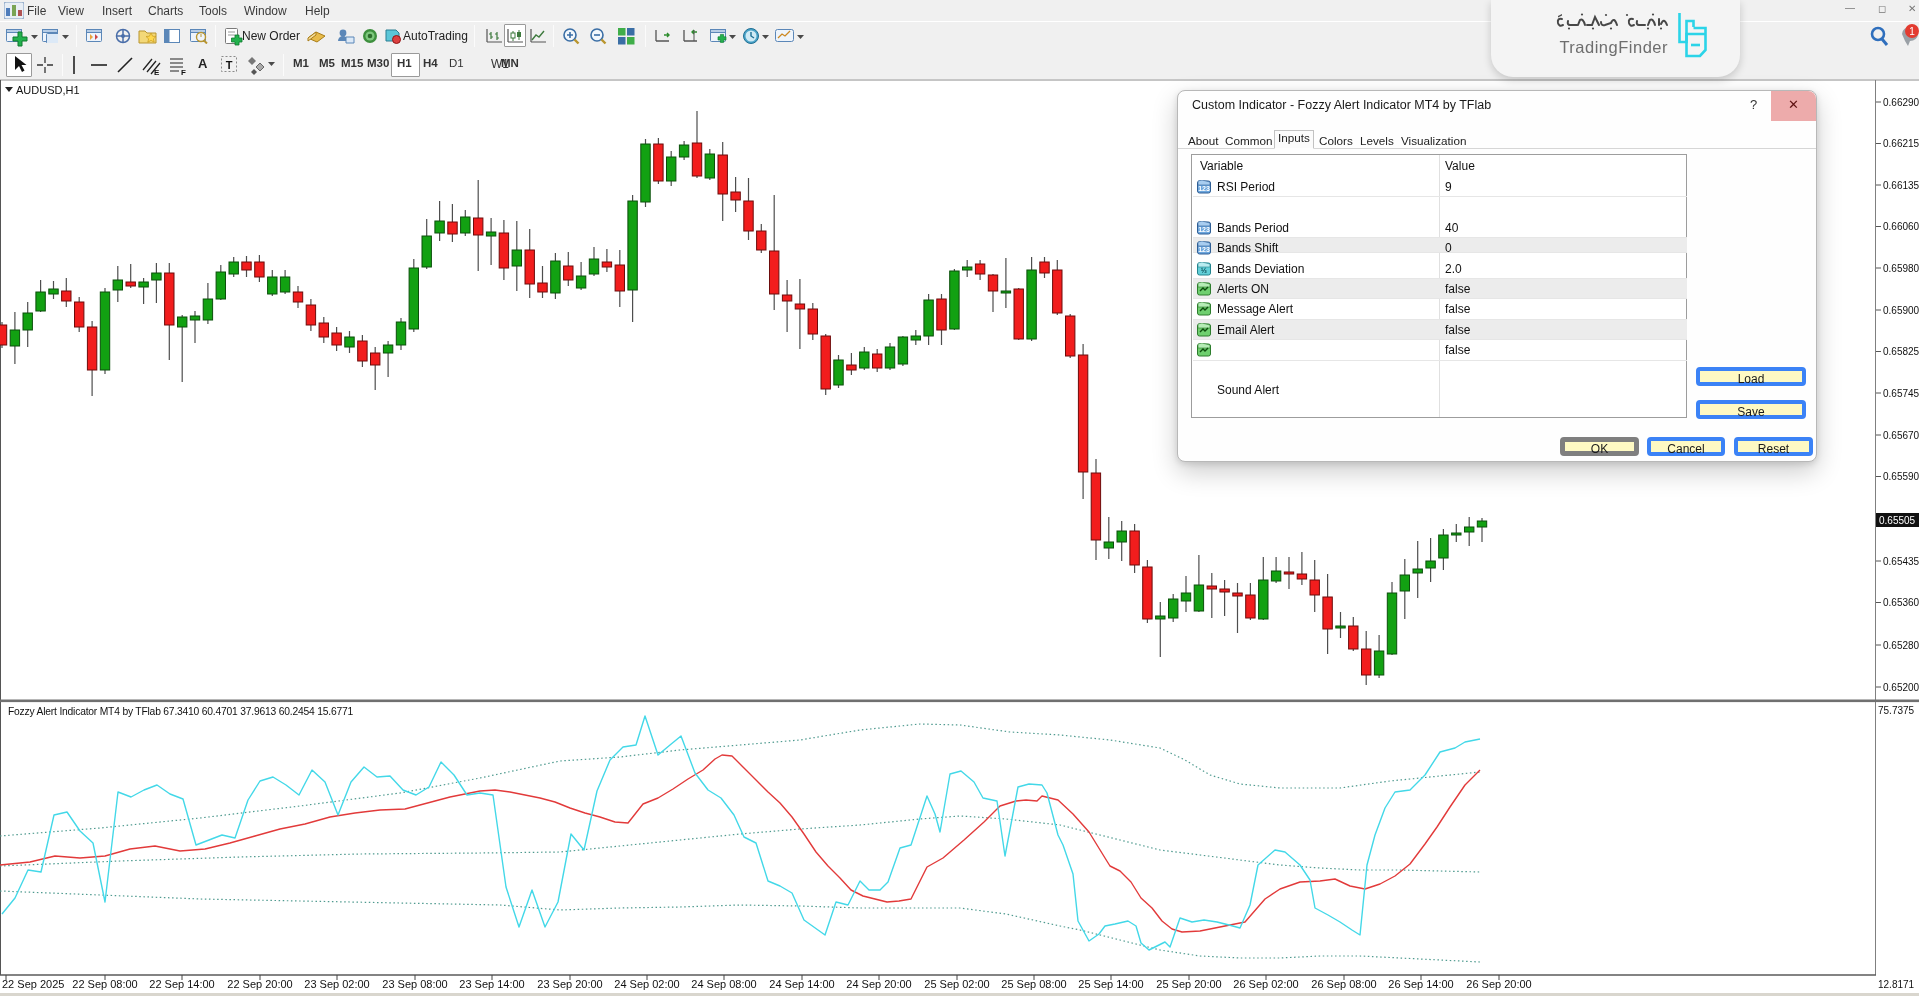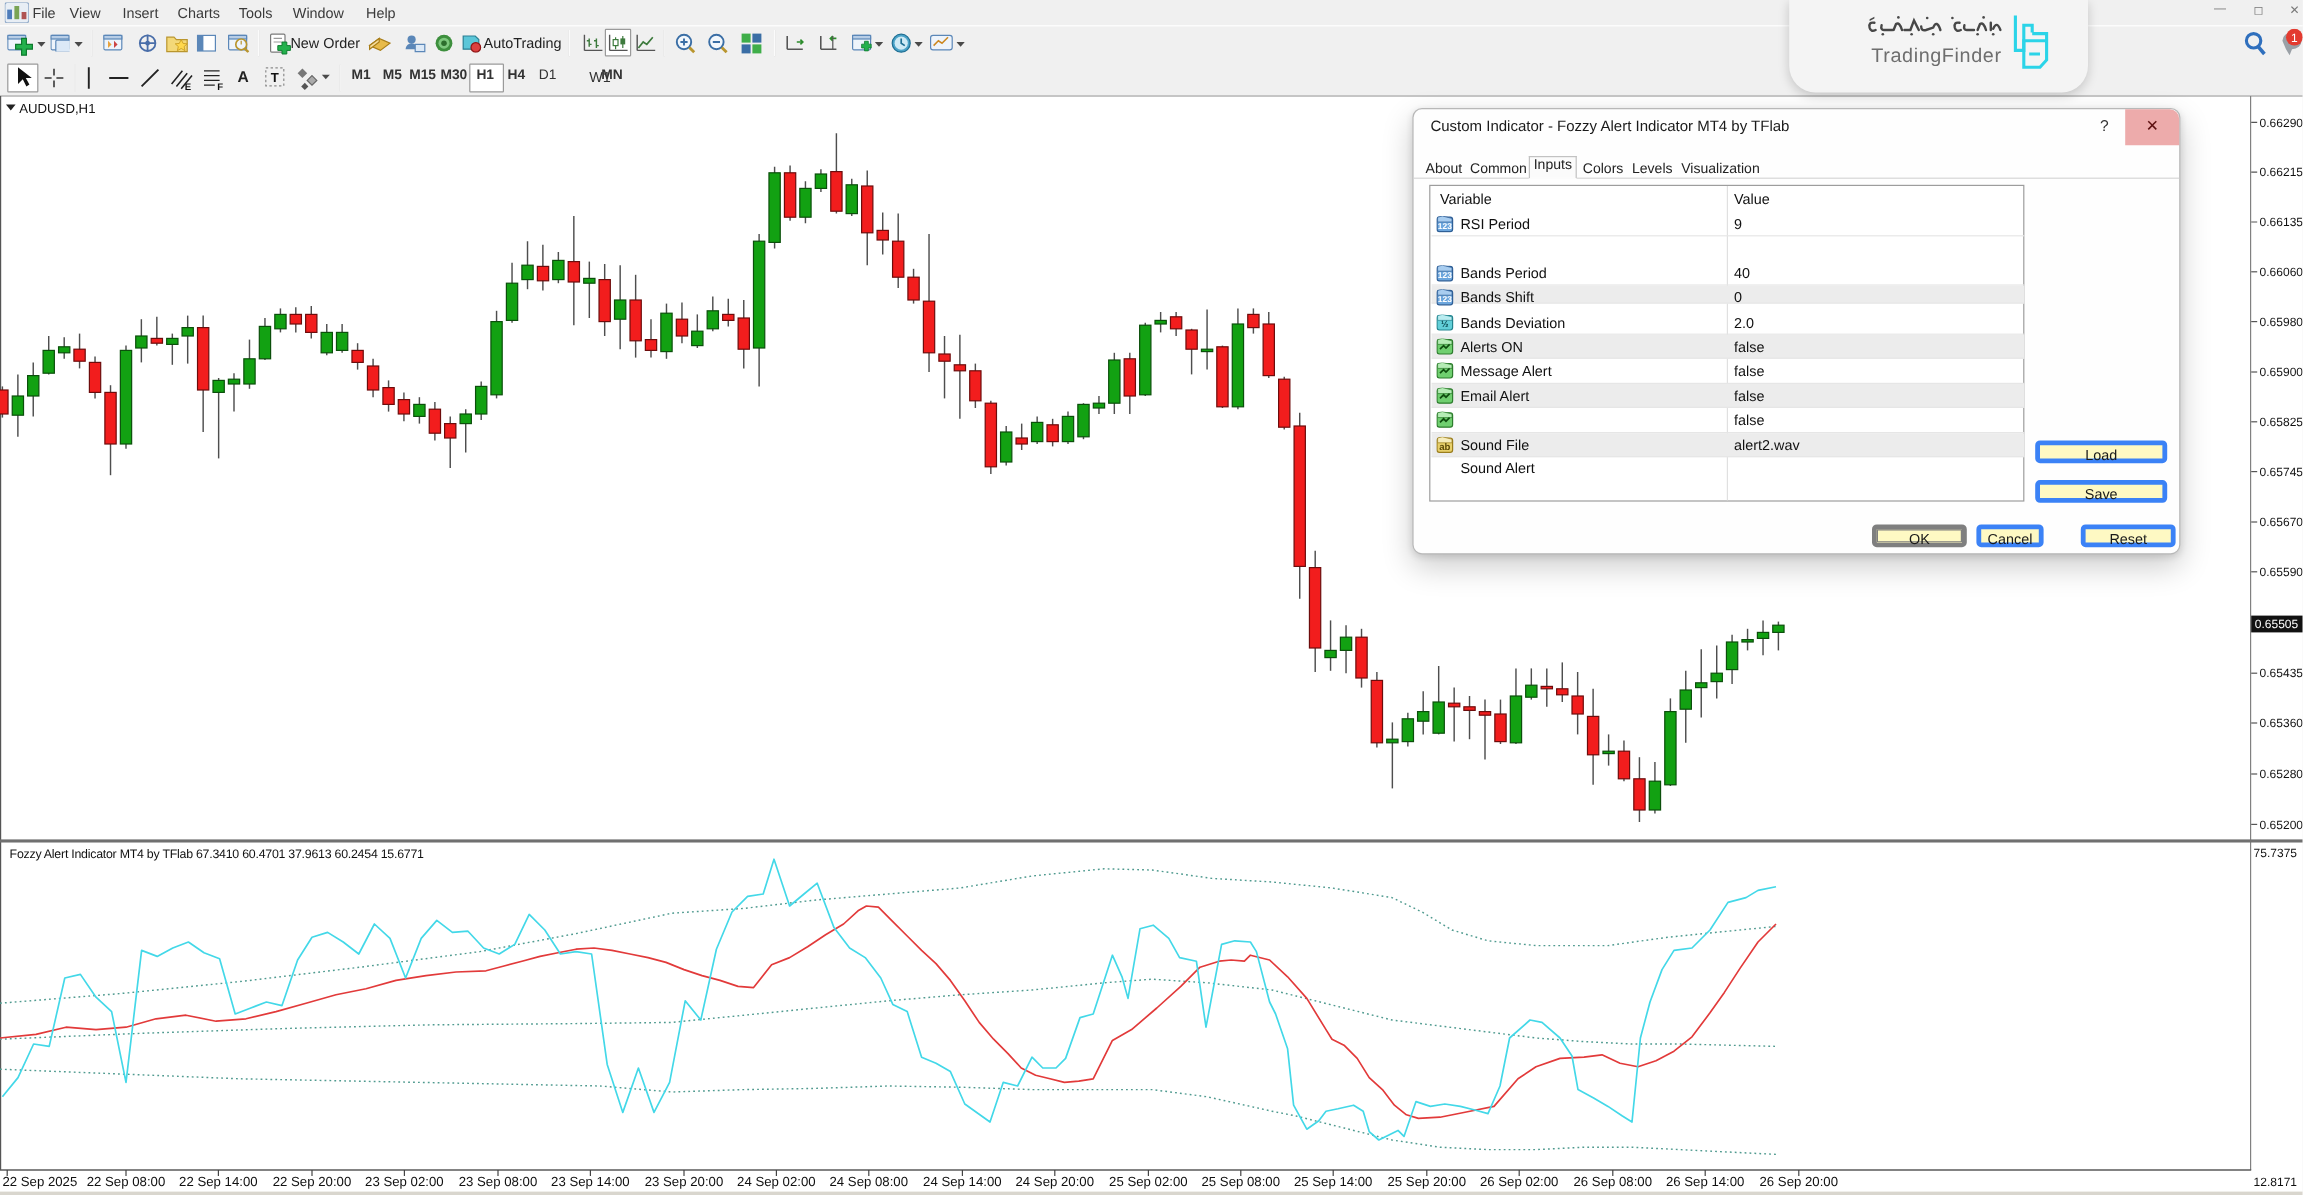--- a/index.html
+++ b/index.html
@@ -687,31 +687,22 @@
         </div>
     <div style="position:absolute;left:1px;top:185.2px;width:494px;height:20.4px;border-bottom:1px solid #e6e6e6;">
           <svg width="15" height="14" viewBox="0 0 15 14" style="position:absolute;left:4px;top:3px">
             <rect x="0.5" y="1" width="13" height="12" rx="2" fill="#6fcf6f" stroke="#2d7d2d"></rect>
             <path d="M1 1 l4 -1 l8 2 v3 l-12 0 z" fill="#b5ecb5" stroke="#2d7d2d" stroke-width="0.6"></path>
             <path d="M3 9 l3 -3 l2 2 l3 -3" fill="none" stroke="#0e4d0e" stroke-width="1.4"></path>
           </svg>
           <div style="position:absolute;left:24px;top:3px;font-size:12px;color:#111;margin-top:40px;">Sound Alert</div>
           <div style="position:absolute;left:252px;top:3px;font-size:12px;color:#111;">false</div>
         </div>
-    <div style="position:absolute;left:1px;top:205.6px;width:494px;height:20.4px;background:#ececec;border-bottom:1px solid #e6e6e6;">
-          <svg width="15" height="14" viewBox="0 0 15 14" style="position:absolute;left:4px;top:3px">
-            <rect x="0.5" y="1" width="13" height="12" rx="2" fill="#e8d06a" stroke="#9a7d1c"></rect>
-            <path d="M1 1 l4 -1 l8 2 v3 l-12 0 z" fill="#f6ecbb" stroke="#9a7d1c" stroke-width="0.6"></path>
-            <text x="7" y="11" font-size="8" font-weight="bold" fill="#5d4a08" text-anchor="middle" font-family="Liberation Sans,sans-serif">ab</text>
-          </svg>
-          <div style="position:absolute;left:24px;top:3px;font-size:12px;color:#111;">Sound File</div>
-          <div style="position:absolute;left:252px;top:3px;font-size:12px;color:#111;">alert2.wav</div>
-        </div>
   </div>
 
   <div class="dbtn" style="position:absolute;left:518px;top:276px;width:110px;height:19px;">Load</div>
   <div class="dbtn" style="position:absolute;left:518px;top:309px;width:110px;height:19px;">Save</div>
 
   <div class="dbtn" style="position:absolute;left:382px;top:346px;width:79px;height:19px;border-color:#7f7f7f;box-shadow:0 0 0 1px #7f7f7f inset;">OK</div>
-  <div class="dbtn" style="position:absolute;left:469px;top:346px;width:56px;height:19px;">Cancel</div>
+  <div class="dbtn" style="position:absolute;left:469px;top:346px;width:78px;height:19px;">Cancel</div>
   <div class="dbtn" style="position:absolute;left:556px;top:346px;width:79px;height:19px;">Reset</div>
 </div>
 
 </div>
 </body></html>

